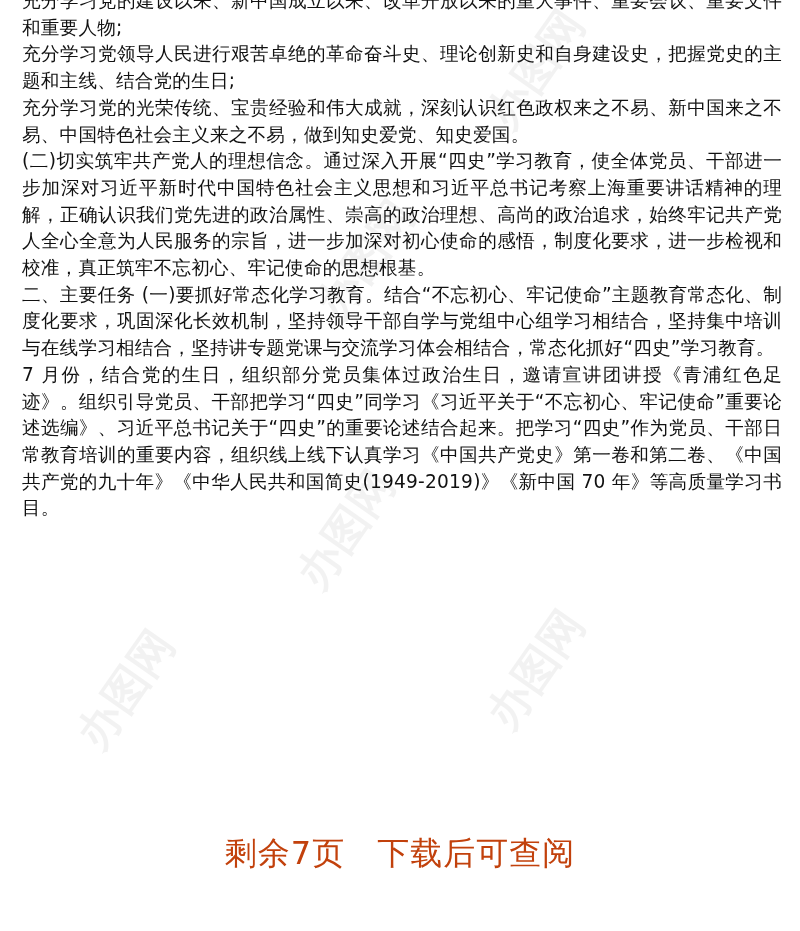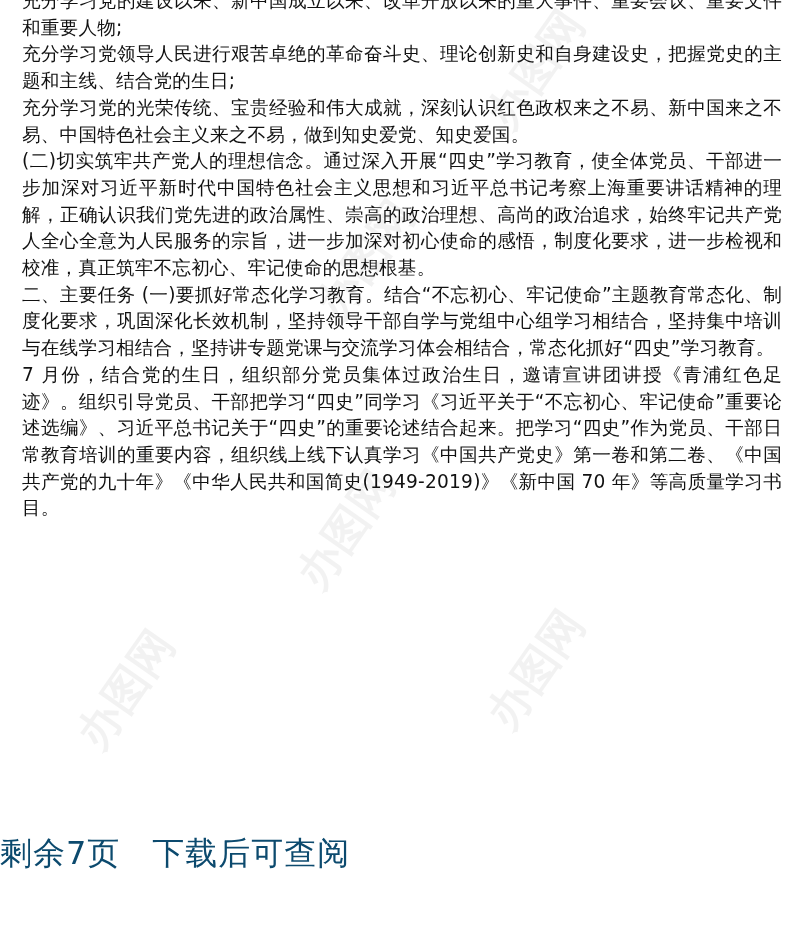--- a/index.html
+++ b/index.html
@@ -10,22 +10,22 @@
   .doc {
     position:absolute; left:22px; top:-12px; width:760px;
     color:#111; font-size:18.6px; line-height:26.7px; letter-spacing:0.2px;
   }
   .doc p { margin:0; white-space:normal; word-break:break-all; text-align:justify; }
   .watermark {
     position:absolute; color:rgba(0,0,0,0.05); font-size:44px; font-weight:bold;
     transform:rotate(-55deg); pointer-events:none; white-space:nowrap;
   }
   .more {
-    position:absolute; left:0; width:800px; top:832px; text-align:left;
-    font-size:32px; color:#0c4a6e; letter-spacing:1px;
+    position:absolute; left:0; width:800px; top:832px; text-align:center;
+    font-size:32px; color:#c2410c; letter-spacing:1px;
   }
   .more span { display:inline-block; }
   .more .gap { width:32px; }
 </style>
 </head>
 <body>
 
 <div class="watermark" style="left:300px; top:230px;">办图网</div>
 <div class="watermark" style="left:470px; top:40px;">办图网</div>
 <div class="watermark" style="left:280px; top:500px;">办图网</div>

